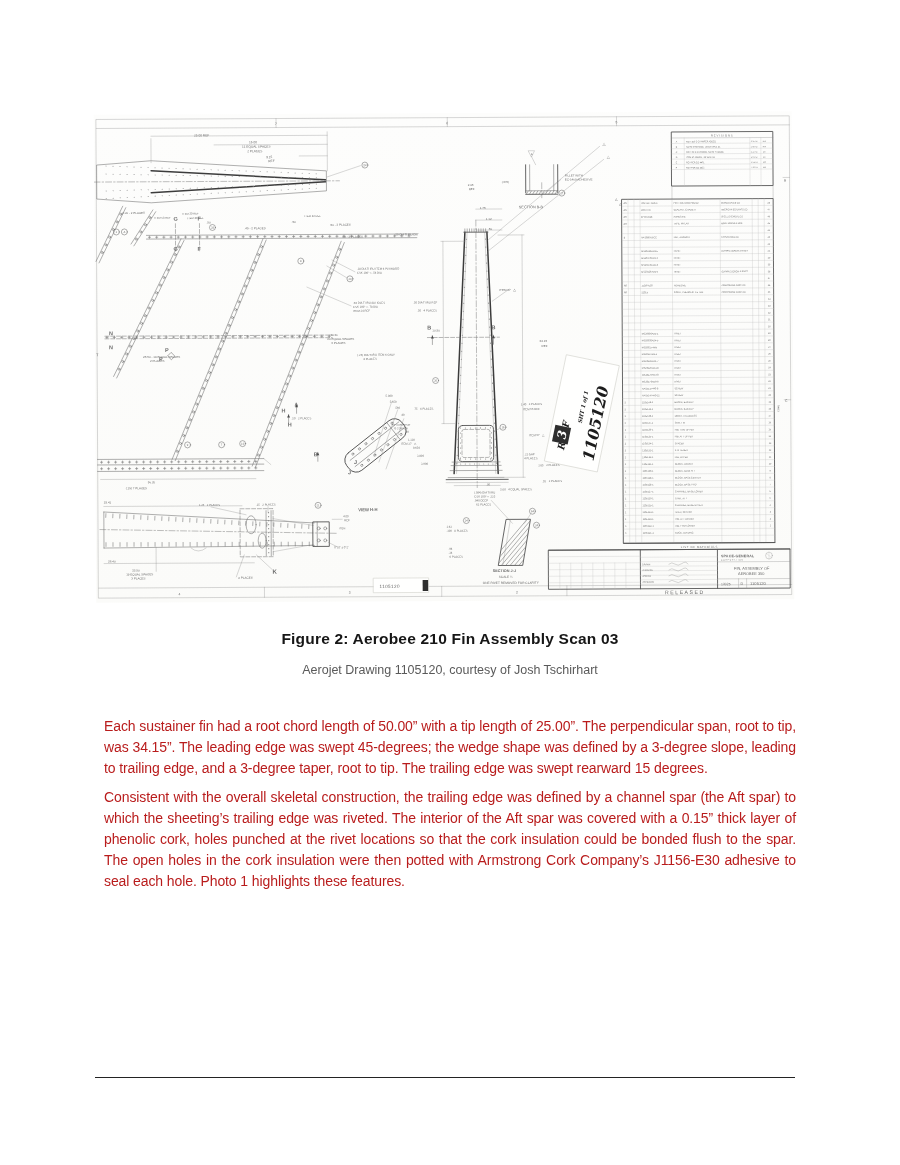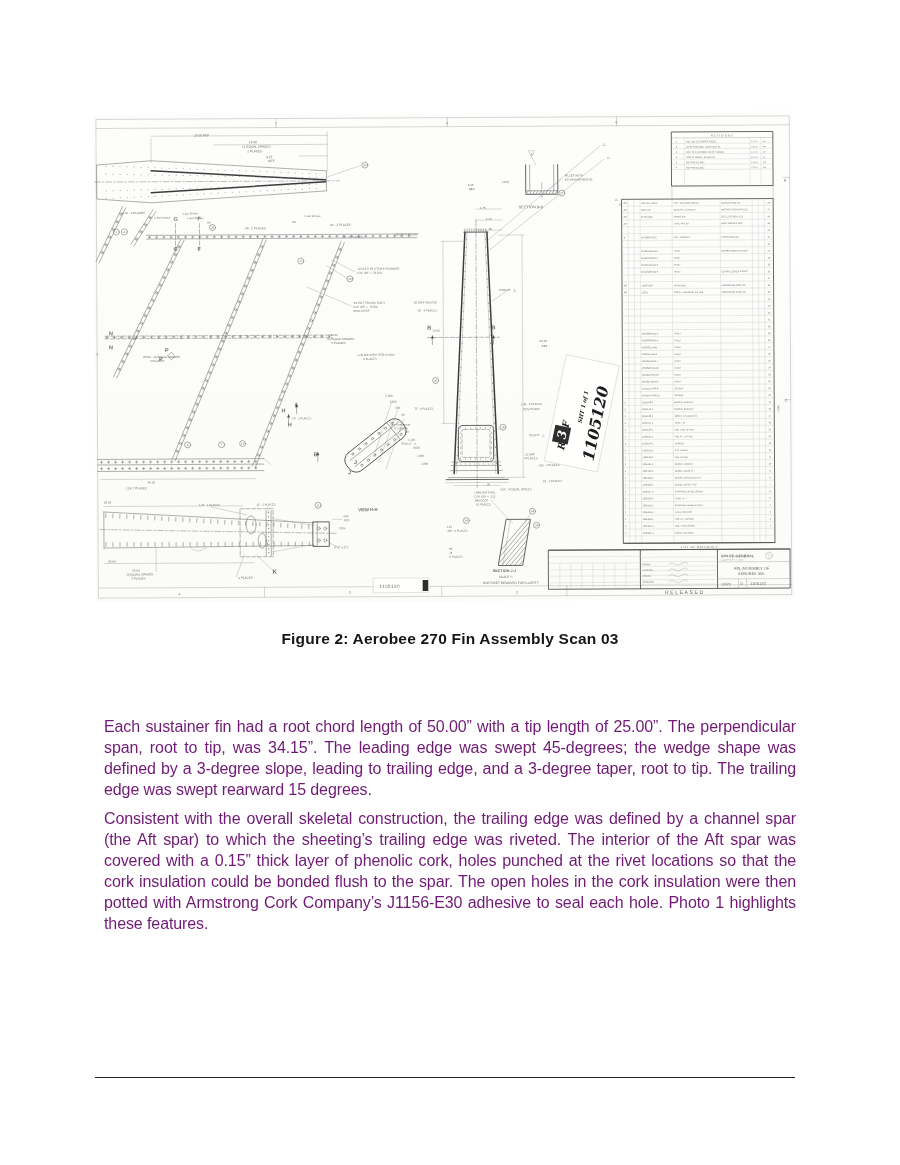--- a/index.html
+++ b/index.html
@@ -19,22 +19,22 @@
   #dwg .cl{stroke-dasharray:6 2 1.5 2;stroke-width:.45;}
   #dwg .dsh{stroke-dasharray:4 1.8;stroke-width:.5;}
   #dwg .fd{fill:#2e2e2e;stroke:none;}
   #dwg .wh{fill:#fffffe;stroke:#d2d2cc;stroke-width:.6;}
   #dwg .hand{font-family:"DejaVu Serif",serif;font-style:italic;font-weight:bold;fill:#1c1c1c;}
 
   .caption{position:absolute;left:0;top:630px;width:900px;text-align:center;
      font-size:15.5px;font-weight:bold;color:#161616;letter-spacing:.2px;}
   .credit{position:absolute;left:0;top:663px;width:900px;text-align:center;
      font-size:12.5px;color:#5a5a5a;}
-  .bodytext{position:absolute;left:104px;top:716px;width:692px;font-size:16px;
-     line-height:21px;color:#701a75;text-align:justify;letter-spacing:-0.1px;}
+  .bodytext{position:absolute;left:104px;top:716px;width:692px;font-size:14px;
+     line-height:21px;color:#b91c1c;text-align:justify;letter-spacing:-0.1px;}
   .bodytext p{margin:0 0 8px 0;}
   .footer-rule{position:absolute;left:95px;top:1077px;width:700px;border-top:1.6px solid #232323;}
   .footer{position:absolute;left:104px;top:1095px;width:692px;display:flex;
      font-weight:bold;font-size:15px;color:#101010;}
   .footer span{flex:1;}
   .footer .pg{text-align:center;}
   .footer .rt{text-align:right;}
 </style>
 </head>
 <body>
@@ -1367,21 +1367,22 @@
           <text x="83" y="480" font-size="3.4" text-anchor="middle">4</text>
           <text x="253" y="479.5" font-size="3.4" text-anchor="middle">3</text>
           <text x="420" y="480" font-size="3.4" text-anchor="middle">2</text>
           <text x="690" y="70" font-size="3.4" text-anchor="middle">B</text>
           <text x="690" y="290" font-size="3.4" text-anchor="middle">C</text>
           <text x="683" y="300" font-size="2.4" transform="rotate(-90 683 300)">COML</text>
         </g>
     </svg>
   </figure>
 
-  <div class="caption">Figure 2: Aerobee 270 Fin Assembly Scan 03</div>
+  <div class="caption">Figure 2: Aerobee 210 Fin Assembly Scan 03</div>
+  <div class="credit">Aerojet Drawing 1105120, courtesy of Josh Tschirhart</div>
 
   <div class="bodytext">
     <p>Each sustainer fin had a root chord length of 50.00” with a tip length of 25.00”. The perpendicular span, root to tip, was 34.15”. The leading edge was swept 45-degrees; the wedge shape was defined by a 3-degree slope, leading to trailing edge, and a 3-degree taper, root to tip. The trailing edge was swept rearward 15 degrees.</p>
     <p>Consistent with the overall skeletal construction, the trailing edge was defined by a channel spar (the Aft spar) to which the sheeting’s trailing edge was riveted. The interior of the Aft spar was covered with a 0.15” thick layer of phenolic cork, holes punched at the rivet locations so that the cork insulation could be bonded flush to the spar. The open holes in the cork insulation were then potted with Armstrong Cork Company’s J1156-E30 adhesive to seal each hole. Photo 1 highlights these features.</p>
   </div>
 
   <div class="footer-rule"></div>
 </div>
 
 </body></html>

